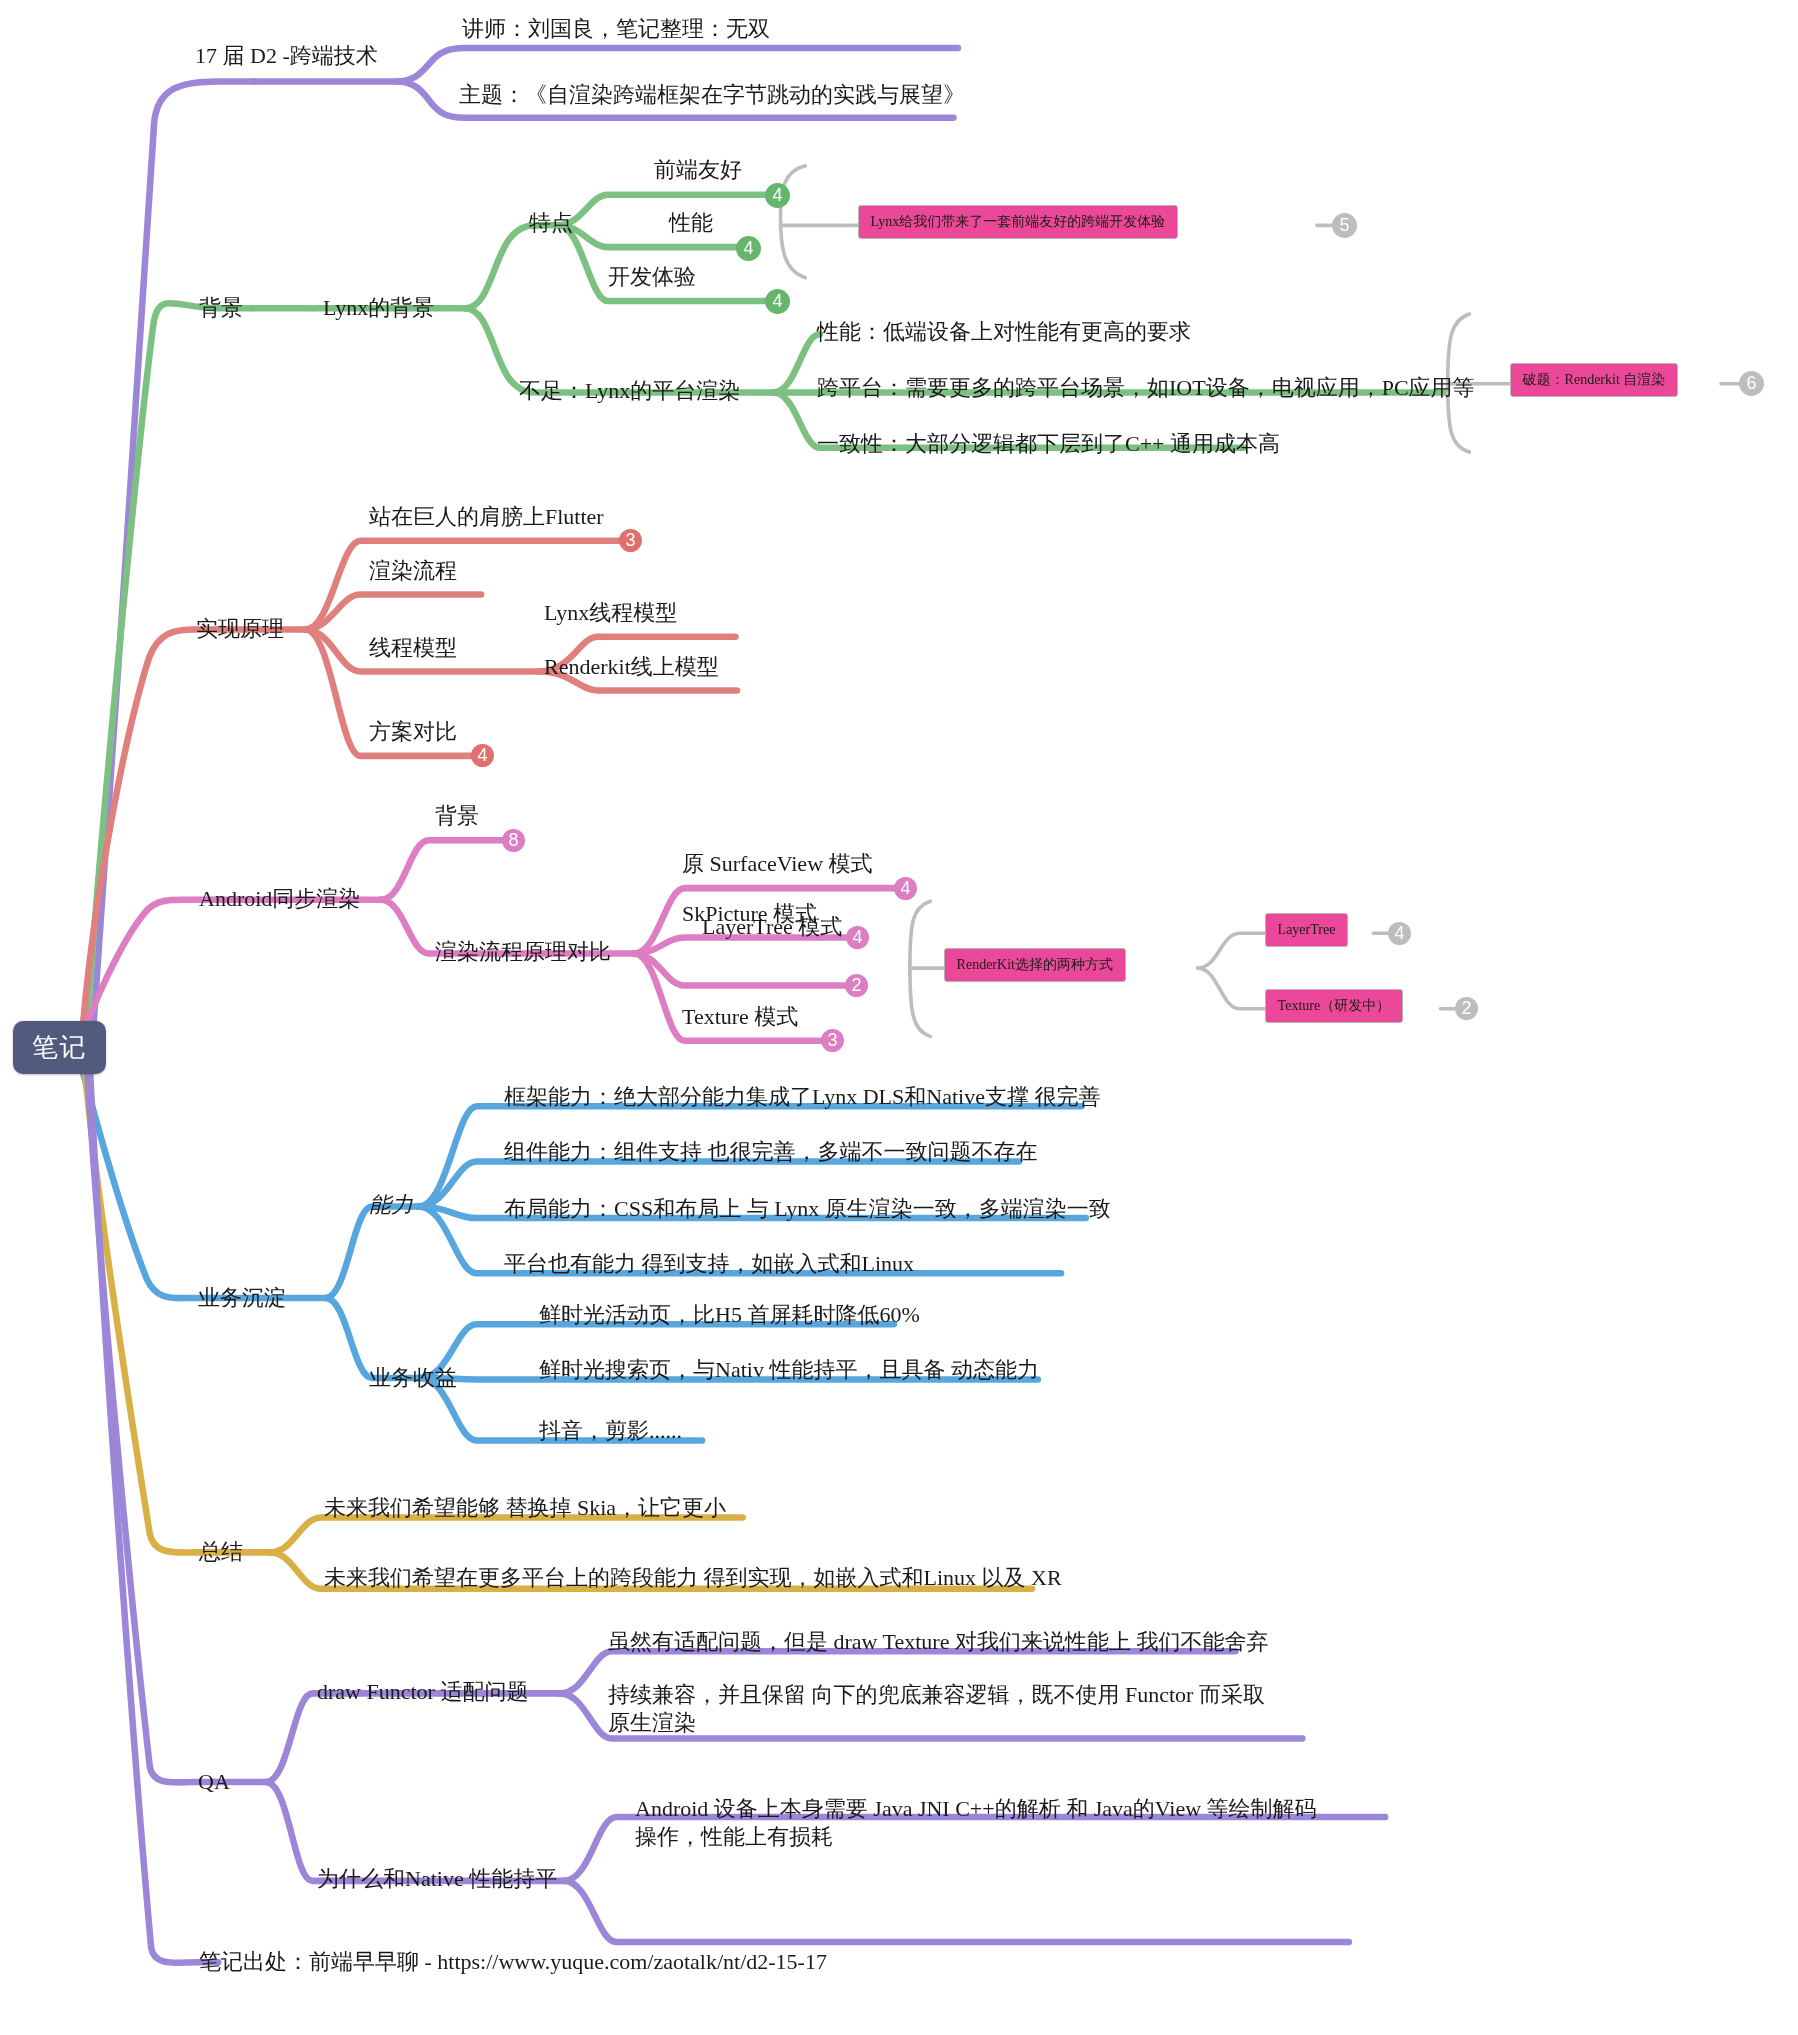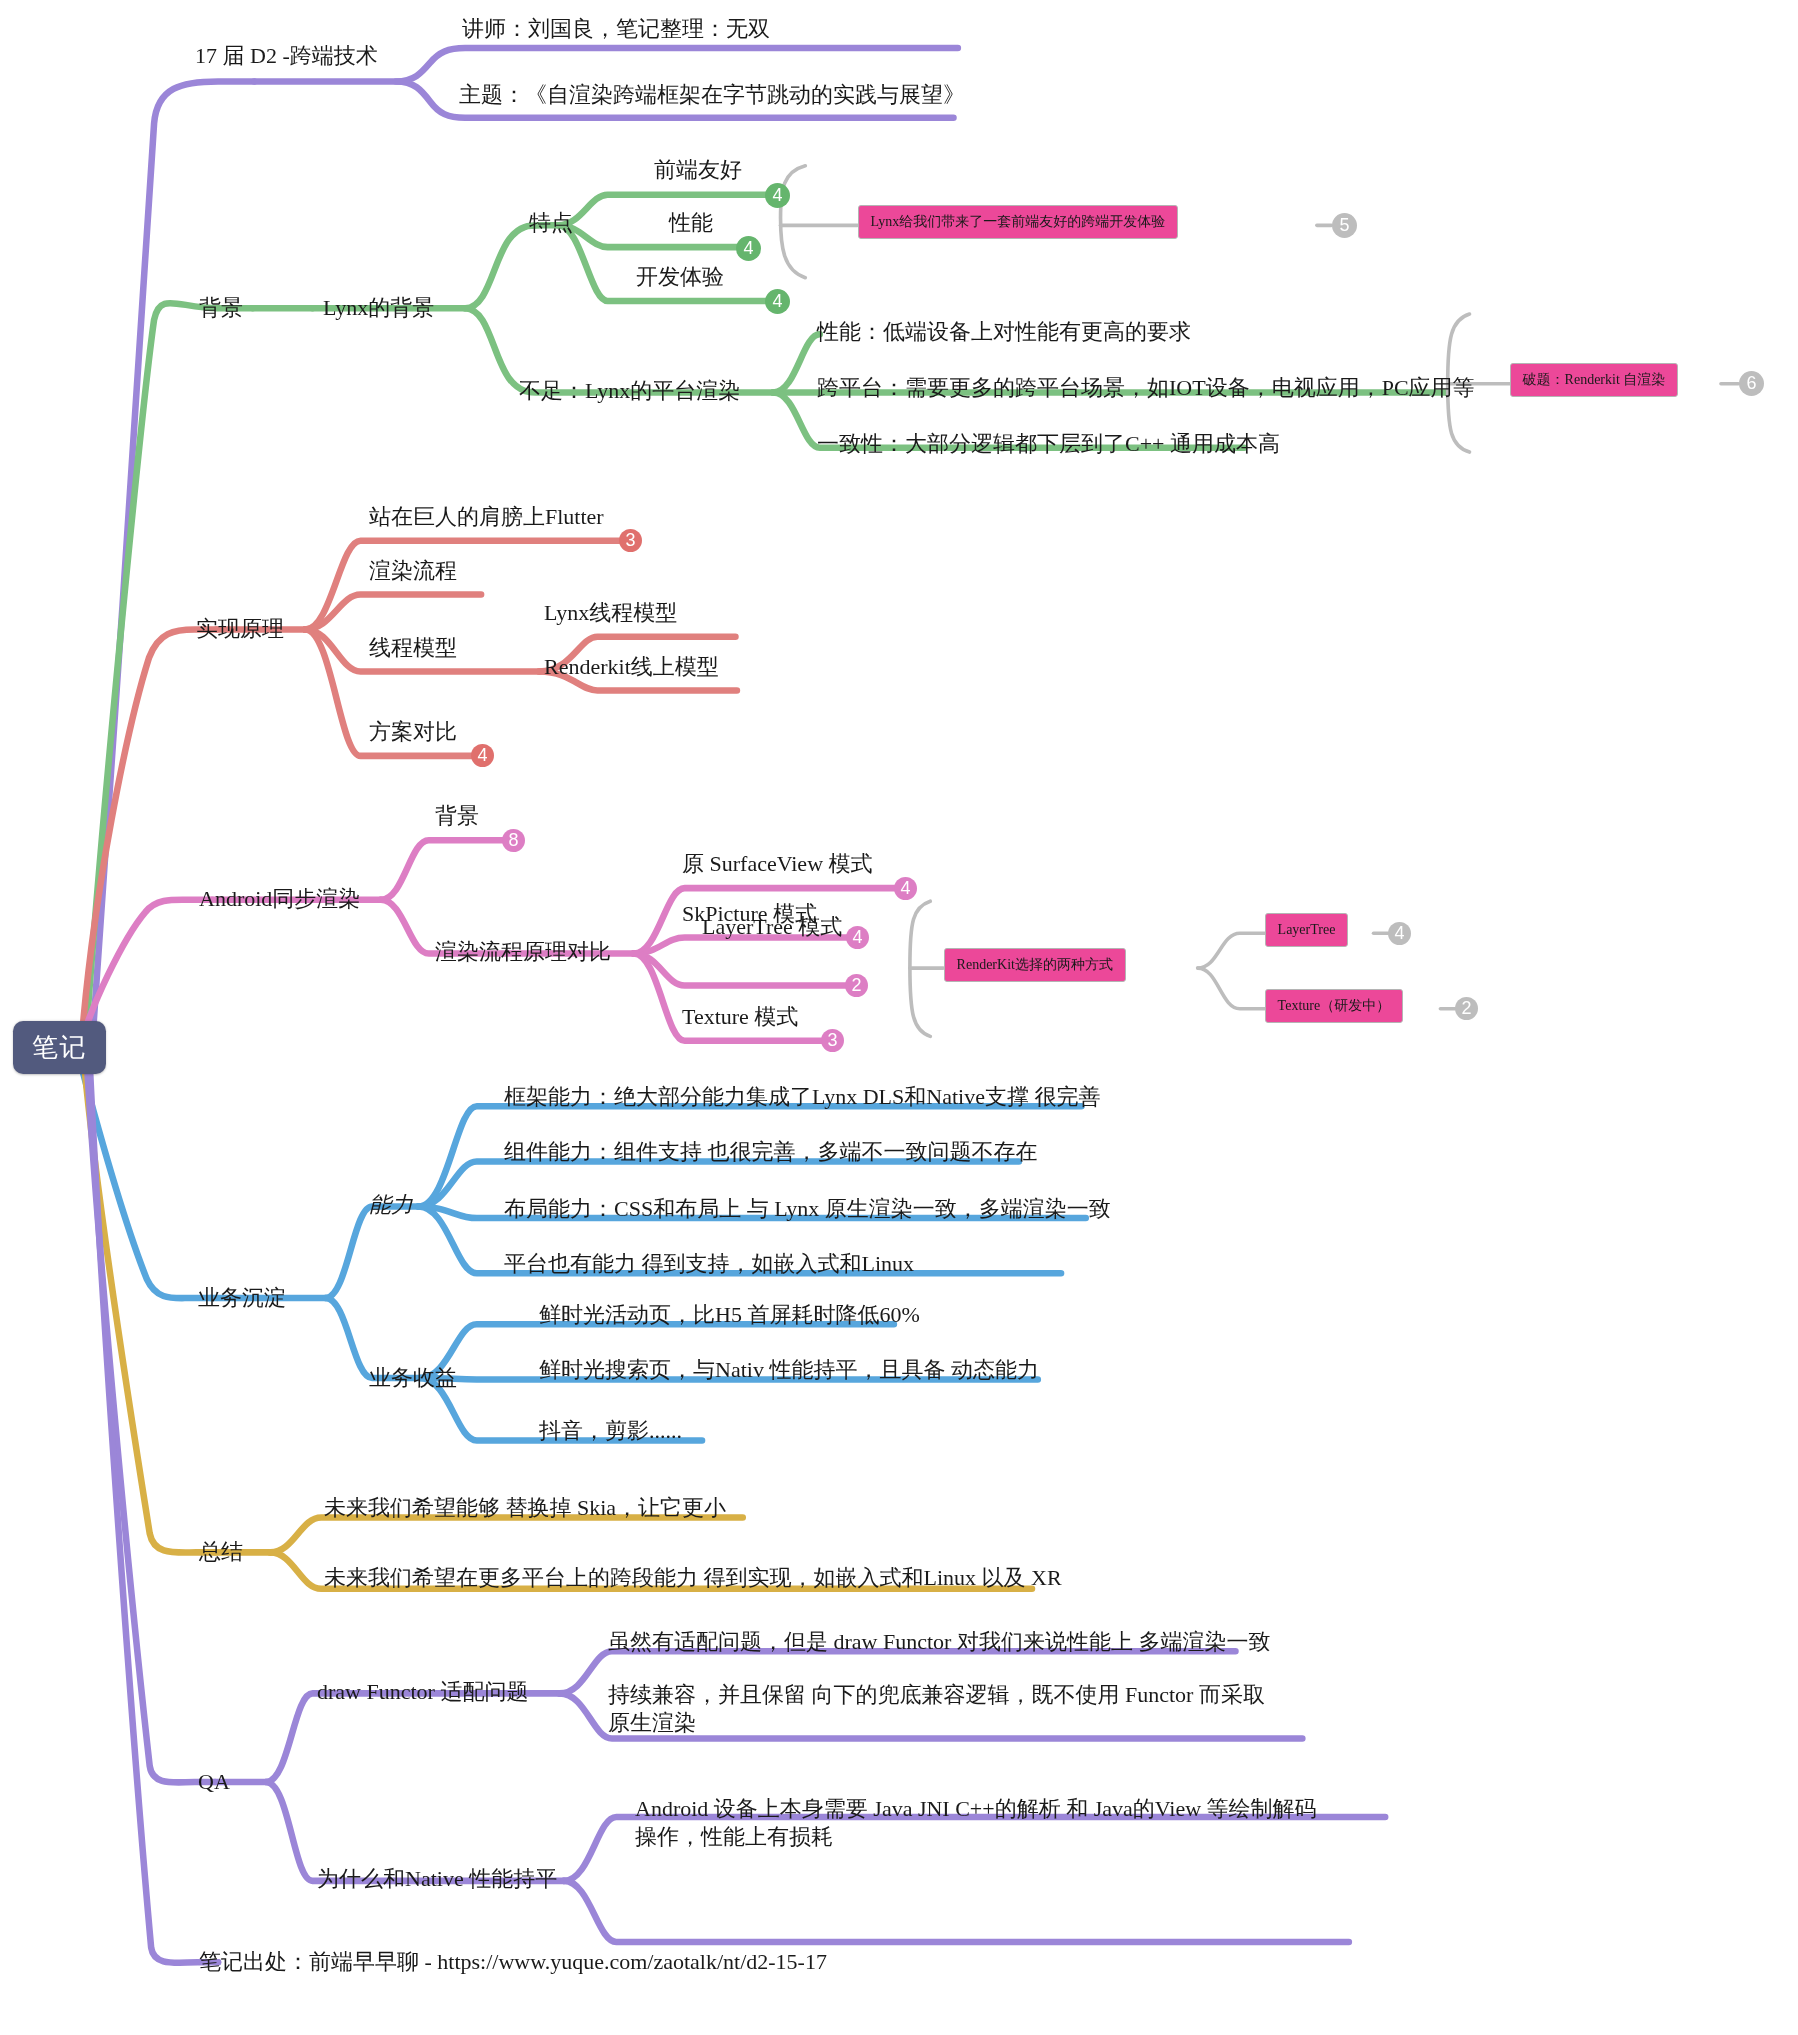--- a/index.html
+++ b/index.html
@@ -142,21 +142,21 @@
   <div class="node lbl" style="left:195px;top:42px;">17 届 D2 -跨端技术</div>
   <div class="node lbl" style="left:462px;top:14.5px;">讲师：刘国良，笔记整理：无双</div>
   <div class="node lbl" style="left:459px;top:81px;">主题：《自渲染跨端框架在字节跳动的实践与展望》</div>
 
   <div class="node lbl" style="left:199px;top:294px;">背景</div>
   <div class="node lbl" style="left:323px;top:294px;">Lynx的背景</div>
 
   <div class="node lbl" style="left:529px;top:209px;">特点</div>
   <div class="node lbl" style="left:654px;top:156px;">前端友好</div>
   <div class="node lbl" style="left:669px;top:209px;">性能</div>
-  <div class="node lbl" style="left:636px;top:263px;">开发体验</div>
+  <div class="node lbl" style="left:608px;top:263px;">开发体验</div>
 
   <div class="badge b-green" style="left:765px;top:183px;width:25px;height:25px;">4</div>
   <div class="badge b-green" style="left:736px;top:236px;width:25px;height:25px;">4</div>
   <div class="badge b-green" style="left:765px;top:289px;width:25px;height:25px;">4</div>
 
   <div class="node boxed" style="left:858px;top:205px;">Lynx给我们带来了一套前端友好的跨端开发体验</div>
   <div class="badge b-gray" style="left:1332px;top:213px;width:25px;height:25px;">5</div>
 
   <div class="node lbl" style="left:519px;top:377px;">不足：Lynx的平台渲染</div>
   <div class="node lbl" style="left:817px;top:318px;">性能：低端设备上对性能有更高的要求</div>
@@ -213,21 +213,21 @@
   <div class="node lbl" style="left:539px;top:1301px;">鲜时光活动页，比H5 首屏耗时降低60%</div>
   <div class="node lbl" style="left:539px;top:1356px;">鲜时光搜索页，与Nativ 性能持平，且具备 动态能力</div>
   <div class="node lbl" style="left:539px;top:1417px;">抖音，剪影......</div>
 
   <div class="node lbl" style="left:199px;top:1538px;">总结</div>
   <div class="node lbl" style="left:324px;top:1494px;">未来我们希望能够 替换掉 Skia，让它更小</div>
   <div class="node lbl" style="left:324px;top:1564px;">未来我们希望在更多平台上的跨段能力 得到实现，如嵌入式和Linux 以及 XR</div>
 
   <div class="node lbl" style="left:198px;top:1768px;">QA</div>
   <div class="node lbl" style="left:317px;top:1678px;">draw Functor 适配问题</div>
-  <div class="node lbl" style="left:608px;top:1628px;">虽然有适配问题，但是 draw Functor 对我们来说性能上 多端渲染一致</div>
+  <div class="node lbl" style="left:608px;top:1628px;">虽然有适配问题，但是 draw Texture 对我们来说性能上 我们不能舍弃</div>
   <div class="node lbl wrapnode" style="left:608px;top:1681px;width:669px;">持续兼容，并且保留 向下的兜底兼容逻辑，既不使用 Functor 而采取 原生渲染</div>
 
   <div class="node lbl" style="left:317px;top:1865px;">为什么和Native 性能持平</div>
   <div class="node lbl wrapnode" style="left:635px;top:1775px;width:698px;margin-top:20px;">Android 设备上本身需要 Java JNI C++的解析 和 Java的View 等绘制解码操作，性能上有损耗</div>
 
   <div class="node lbl" style="left:199px;top:1948px;">笔记出处：前端早早聊 - https://www.yuque.com/zaotalk/nt/d2-15-17</div>
 
 </div>
 
 

